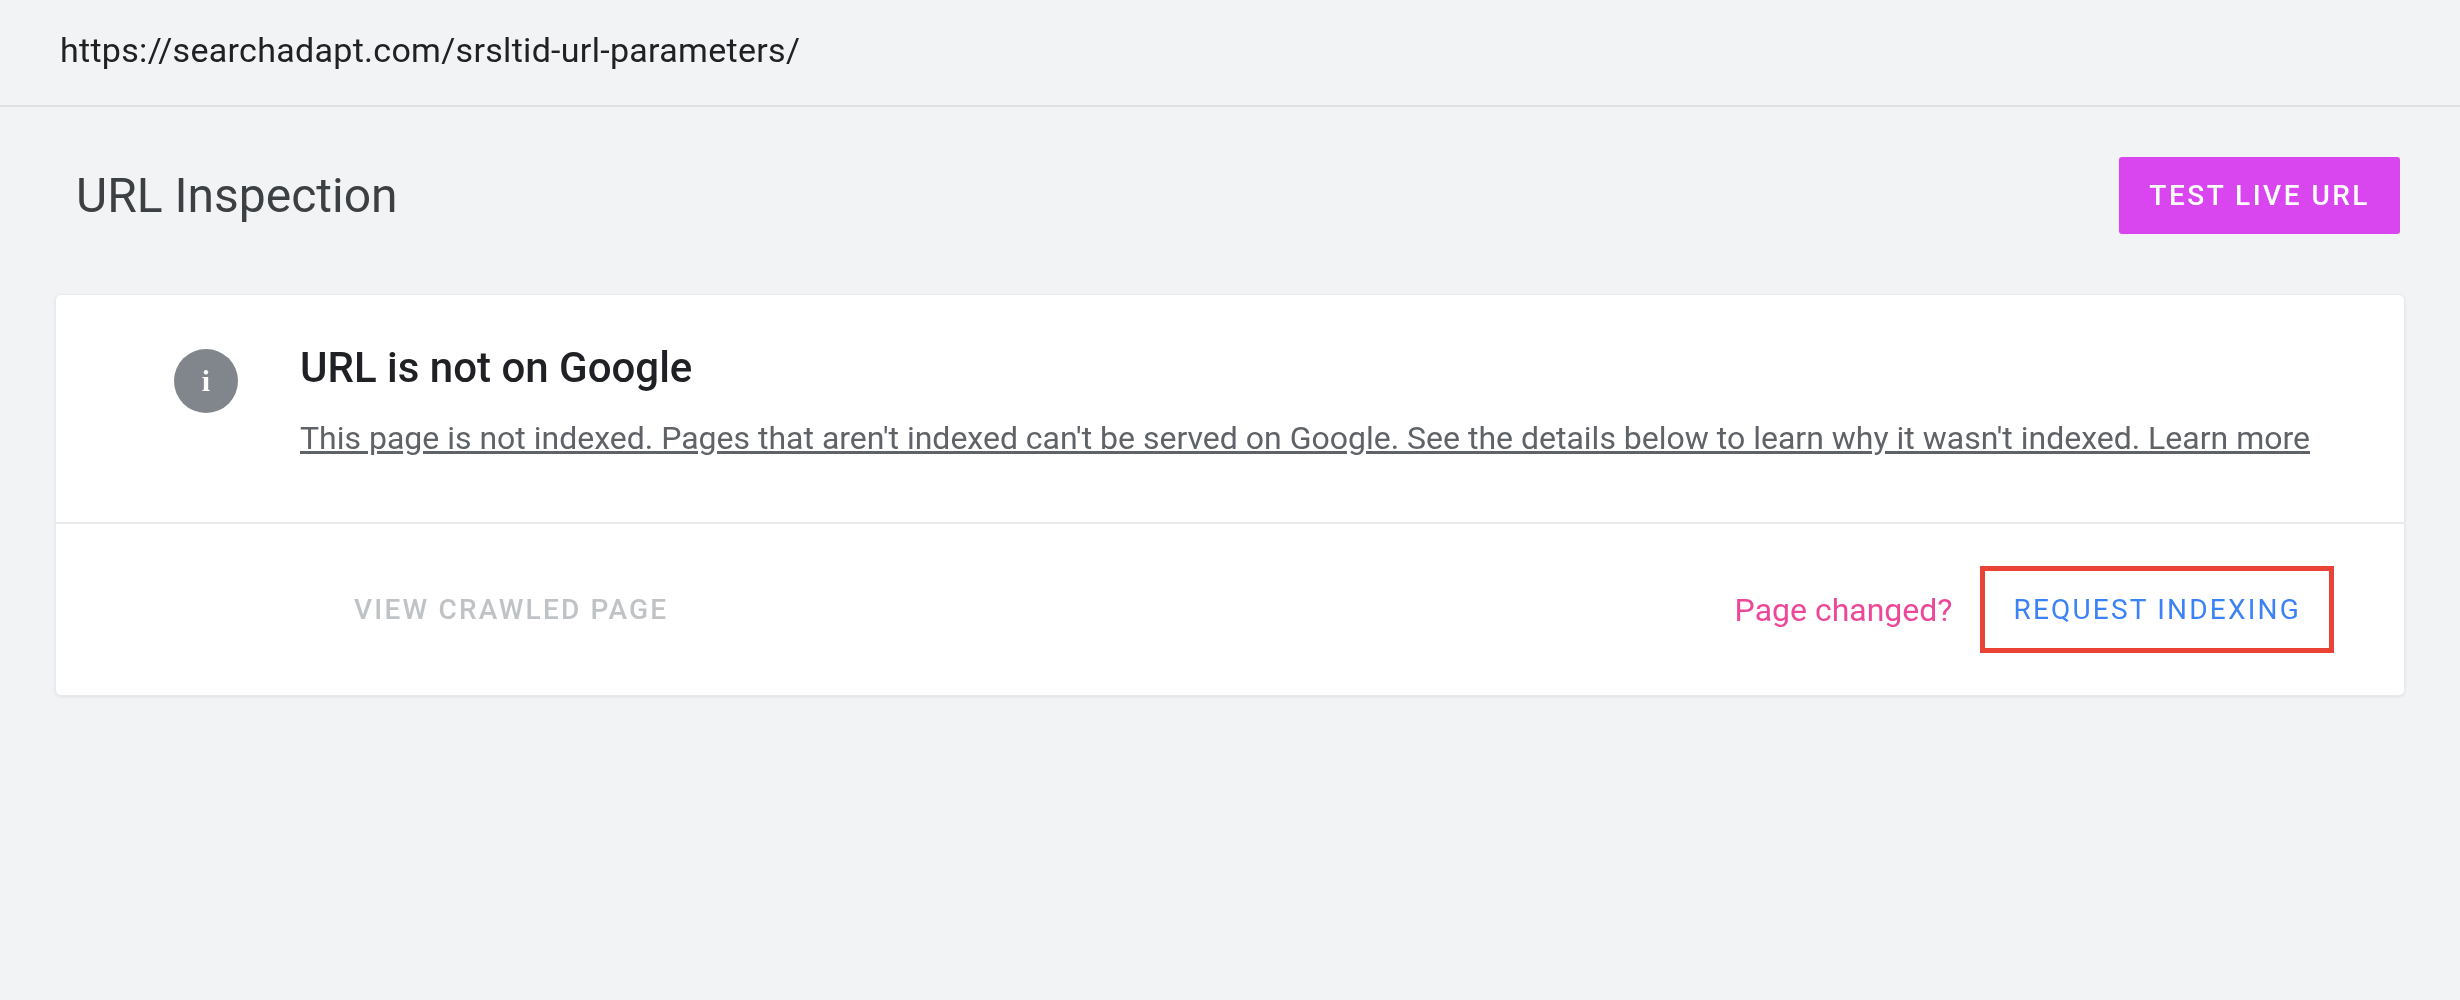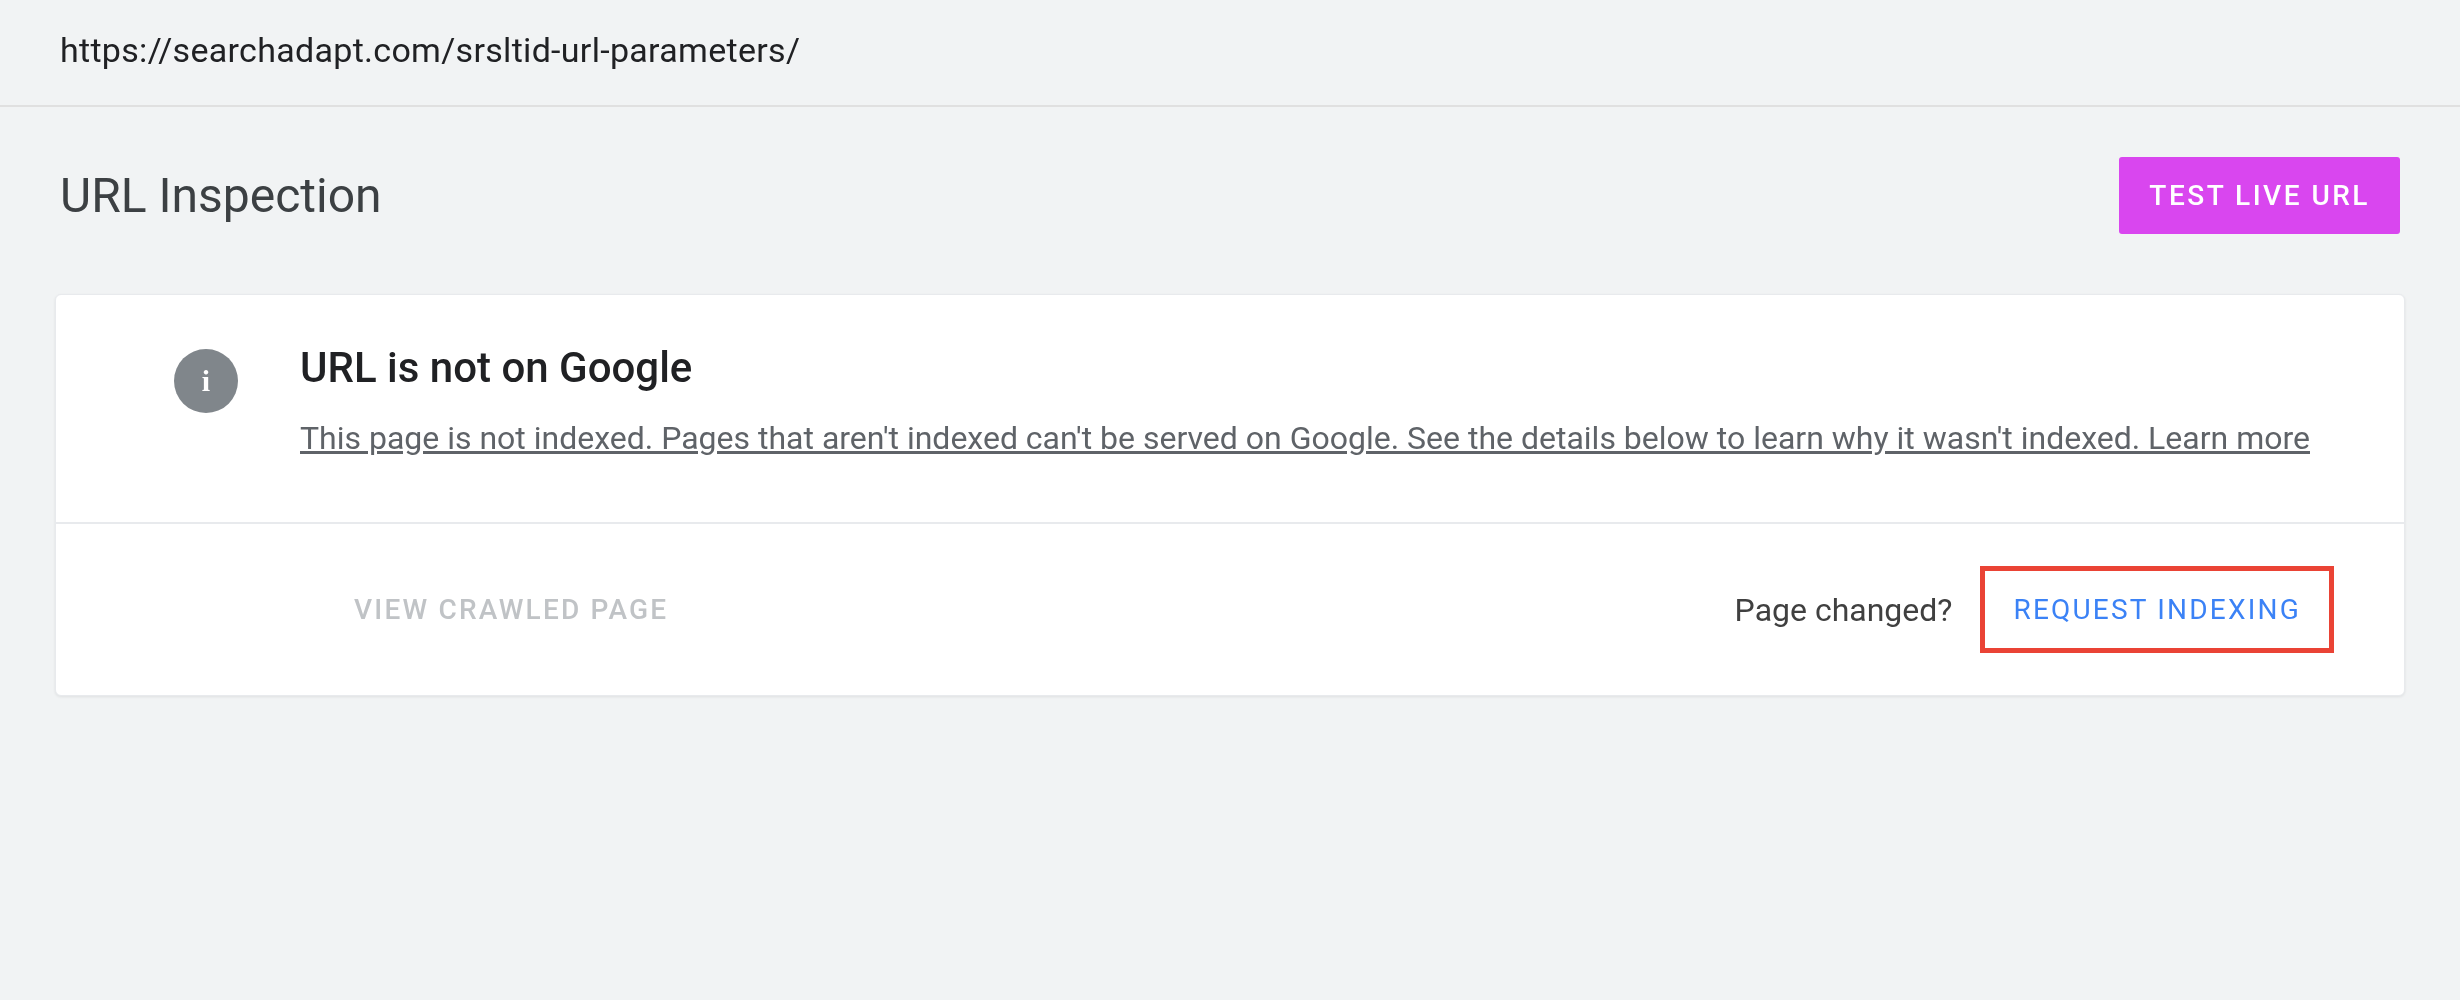--- a/index.html
+++ b/index.html
@@ -24,20 +24,21 @@
     .header-row {
       display: flex;
       justify-content: space-between;
       align-items: center;
       padding: 50px 60px 60px 60px;
     }
     .page-title {
       font-size: 48px;
       color: #3c4043;
       font-weight: 400;
+      margin-left: 16px;
     }
     .test-live-button {
       background-color: #d946ef;
       color: #ffffff;
       border: none;
       padding: 22px 30px;
       font-size: 28px;
       font-weight: 500;
       letter-spacing: 2.5px;
       cursor: pointer;
@@ -108,21 +109,21 @@
       cursor: default;
     }
     .footer-right {
       margin-left: auto;
       display: flex;
       align-items: center;
       gap: 28px;
     }
     .page-changed-label {
       font-size: 32px;
-      color: #404040;
+      color: #ec4899;
     }
     .request-indexing {
       font-size: 28px;
       font-weight: 400;
       letter-spacing: 2.2px;
       color: #3b82f6;
       padding: 22px 28px;
       border: 5px solid #ea4335;
       cursor: pointer;
       background: transparent;

